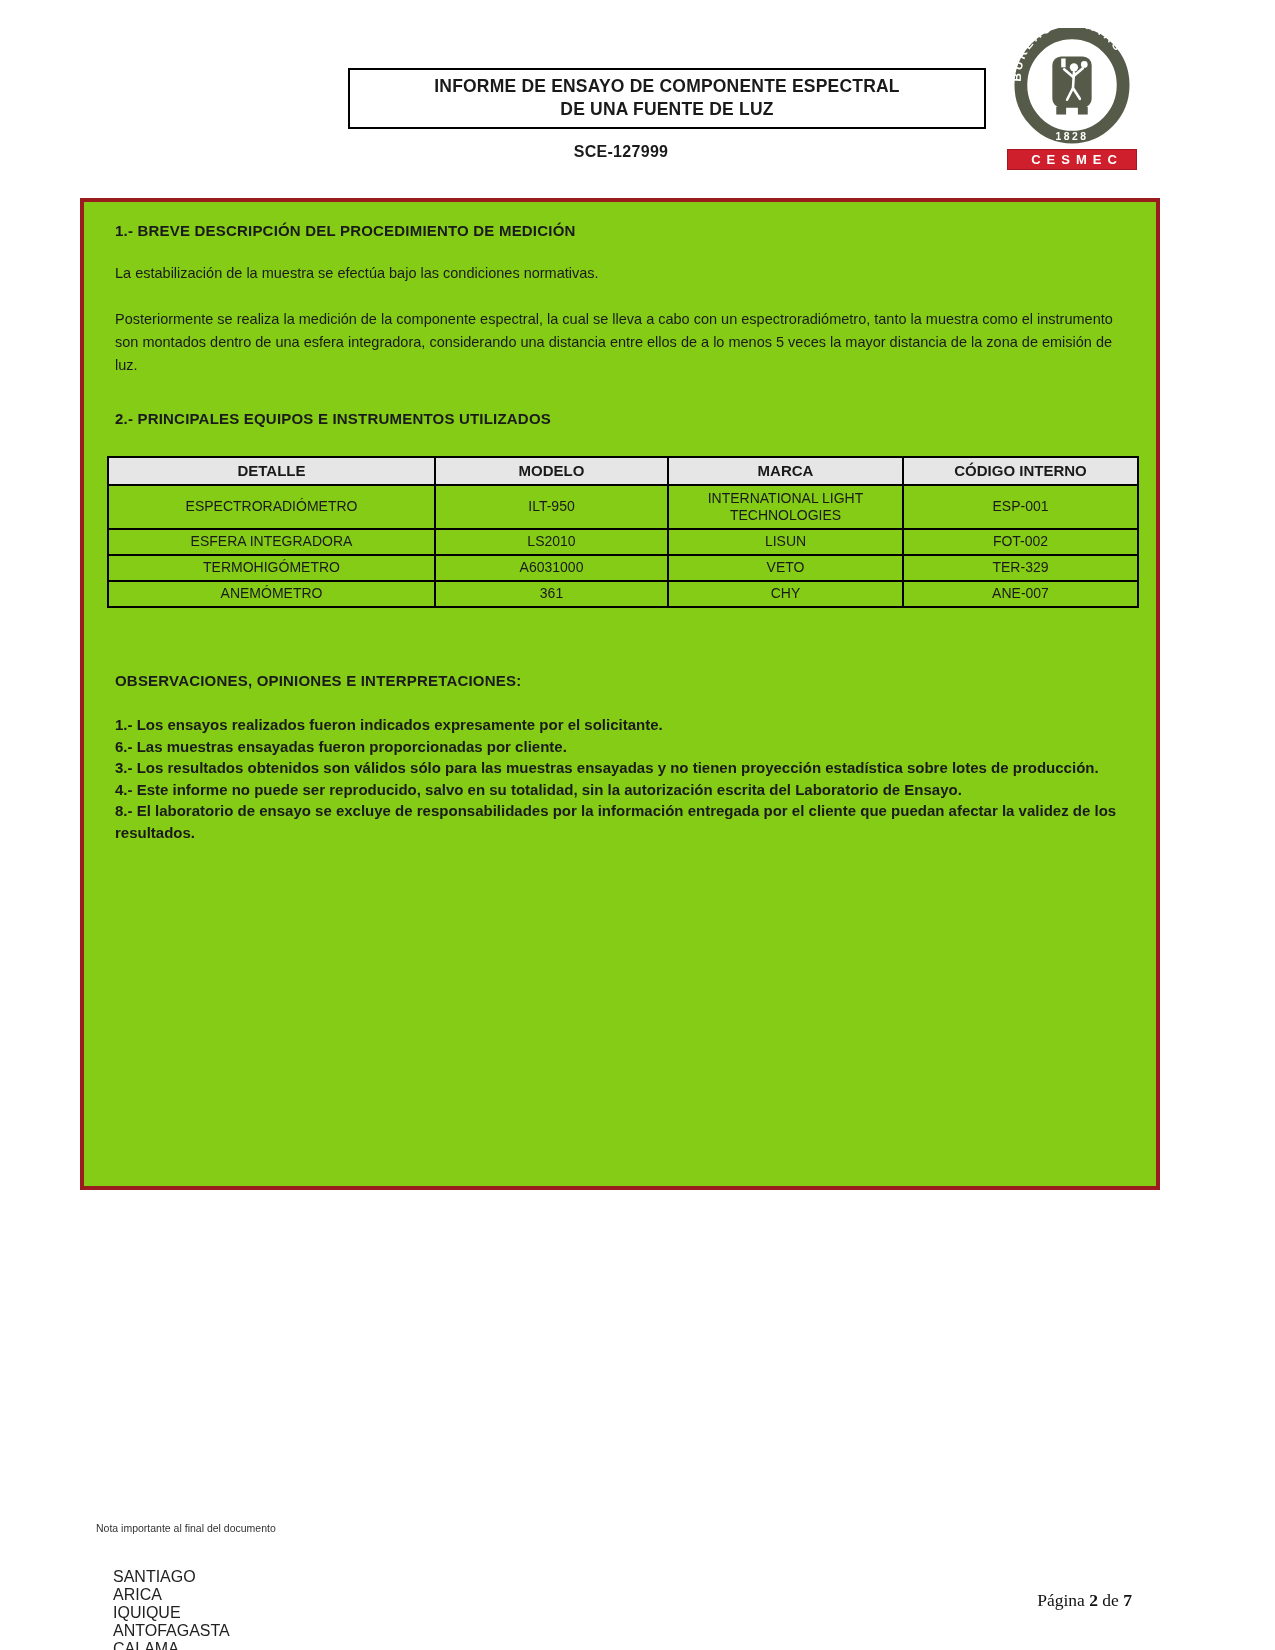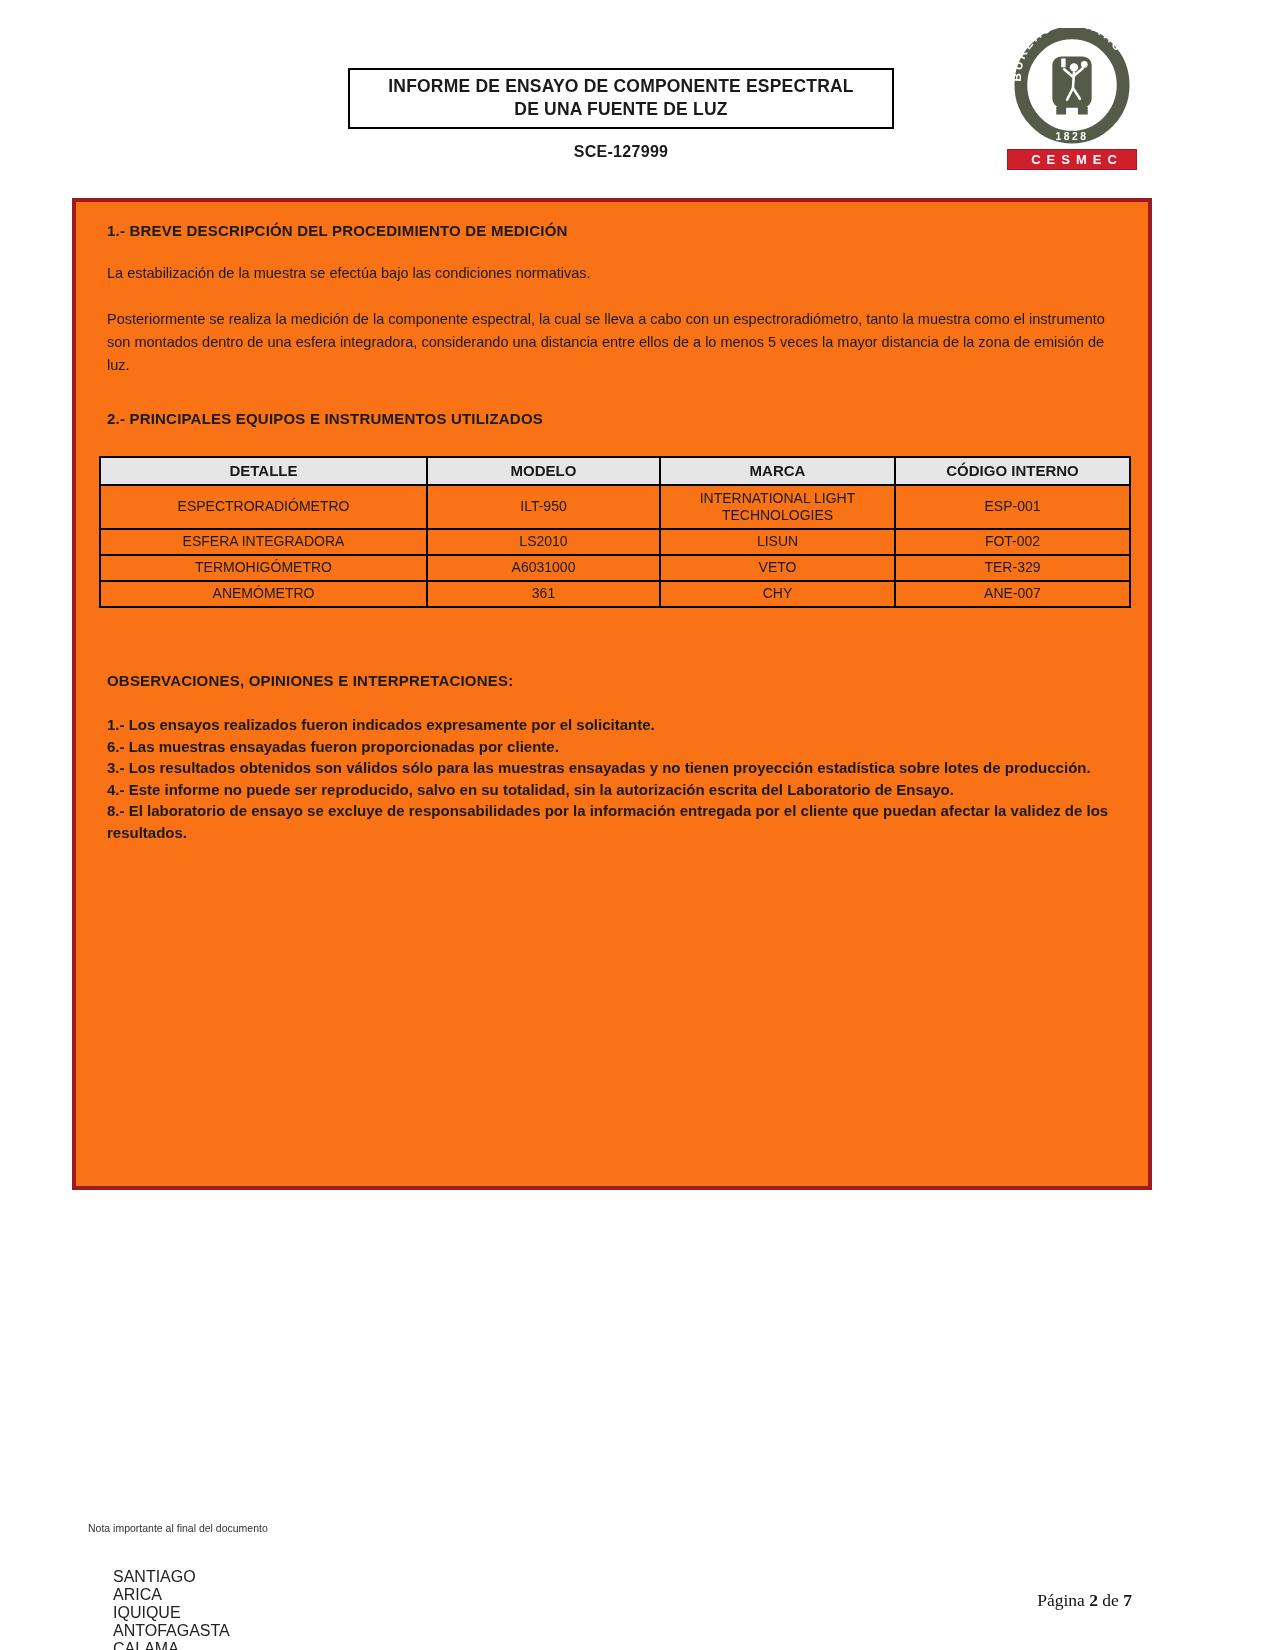--- a/index.html
+++ b/index.html
@@ -1,40 +1,40 @@
 <!DOCTYPE html>
 <html><head>
 <meta charset="utf-8">
 <style>
   * { margin:0; padding:0; box-sizing:border-box; }
   body { background:#ffffff; font-family:"Liberation Sans", sans-serif; color:#1a1a1a; }
   .page { position:relative; width:1275px; height:1650px; background:#ffffff; overflow:hidden; }
 
   
   .title-box {
-    position:absolute; left:348px; top:68px; width:546px;
+    position:absolute; left:348px; top:68px; width:638px;
     border:2px solid #000; text-align:center; padding:5px 4px 6px 4px;
     font-weight:bold; font-size:17.5px; line-height:1.32; letter-spacing:.2px;
   }
   .sce { position:absolute; left:348px; top:143px; width:546px; text-align:center;
     font-weight:bold; font-size:16px; letter-spacing:.3px; }
 
   .logo-wrap { position:absolute; left:1003px; top:28px; width:138px; text-align:center; }
   .logo-wrap svg { display:block; margin:0 auto; }
   .cesmec-box {
     margin-top:3px; width:130px; height:21px; margin-left:4px;
     background:#cf1f2c; border:1px solid #a81622;
     color:#fff; font-weight:bold; font-size:13px; letter-spacing:6px;
     display:flex; align-items:center; justify-content:center; padding-left:10px;text-align:right;
   }
 
   
   .main-box {
-    position:absolute; left:72px; top:198px; width:1080px; height:992px;
-    border:4px solid #9b1c1f; background:#f97316;
+    position:absolute; left:80px; top:198px; width:1080px; height:992px;
+    border:4px solid #9b1c1f; background:#84cc16;
   }
   .mb { position:absolute; }
   .h-sec { font-weight:bold; font-size:15px; letter-spacing:.2px; }
   .para { font-size:14.5px; line-height:23px; }
   .obs-item { font-weight:bold; font-size:15px; line-height:21.5px; }
   .nota { font-size:10.5px; color:#333; }
 
   
   table.equip { border-collapse:collapse; width:1030px; table-layout:fixed; }
   table.equip th, table.equip td {

